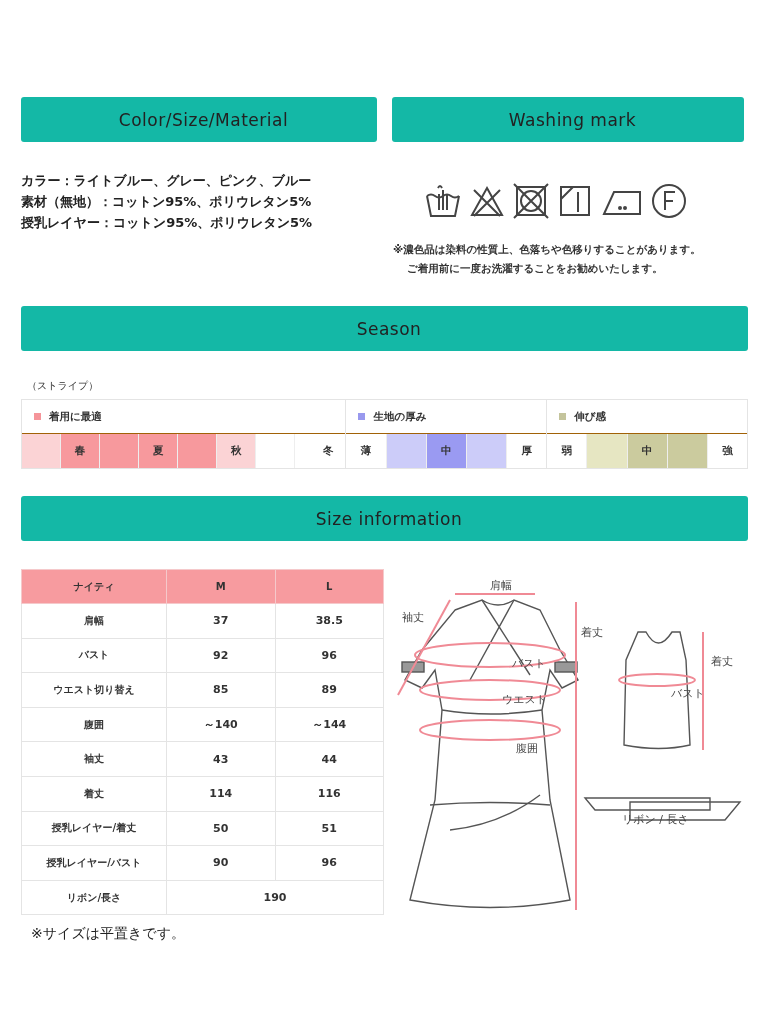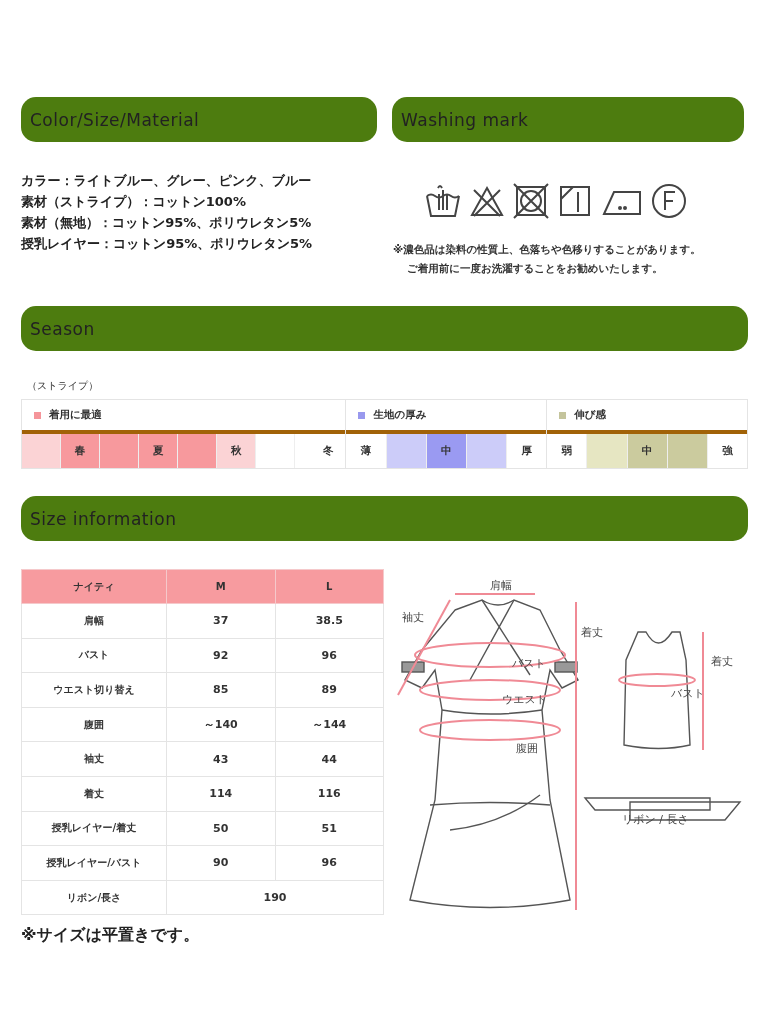--- a/index.html
+++ b/index.html
@@ -1,40 +1,40 @@
 <!DOCTYPE html>
 <html><head>
 <meta charset="utf-8">
 <style>
   * { box-sizing: border-box; margin: 0; padding: 0; }
   body { width: 768px; height: 1024px; background: #ffffff; font-family: "DejaVu Sans", sans-serif; color: #222; position: relative; overflow: hidden; }
-  .hbar { position: absolute; background: #4d7c0f; border-radius: 15px; color: #222; font-size: 17px; letter-spacing: 0.5px; padding-left: 9px; display: flex; align-items: center; }
+  .hbar { position: absolute; background: #14b8a6; border-radius: 3px; color: #222; font-size: 17px; letter-spacing: 0.5px; padding-left: 9px; display: flex; align-items: center; justify-content: center; }
   #h-csm { left: 21px; top: 97px; width: 356px; height: 45px; }
   #h-wash { left: 392px; top: 97px; width: 352px; height: 45px; }
   #h-season { left: 21px; top: 306px; width: 727px; height: 45px; }
   #h-size { left: 21px; top: 496px; width: 727px; height: 45px; }
   .mat { position: absolute; left: 21px; top: 170px; font-size: 13px; font-weight: bold; line-height: 21px; color: #222; }
   .wash-icons { position: absolute; left: 424px; top: 182px; display: flex; gap: 6px; align-items: center; }
   .wash-icons svg { display: block; }
   .wash-note { position: absolute; left: 393px; top: 240px; font-size: 10.5px; font-weight: bold; line-height: 19px; color: #333; }
   .wash-note .l2 { padding-left: 14px; }
   .stripe-label { position: absolute; left: 27px; top: 379px; font-size: 10px; color: #333; }
   .season-tbl { position: absolute; left: 21px; top: 399px; width: 727px; height: 70px; border: 1px solid #e4e4e4; display: flex; }
   .sgroup { flex: 1; display: flex; flex-direction: column; border-right: 1px solid #e4e4e4; }
   .sgroup:last-child { border-right: none; }
-  .sg-head { height: 34px; border-bottom: 4px solid #a16207; display: flex; align-items: center; padding-left: 12px; font-size: 10.5px; font-weight: bold; color: #333; }
+  .sg-head { height: 34px; border-bottom: 1px solid #a16207; display: flex; align-items: center; padding-left: 12px; font-size: 10.5px; font-weight: bold; color: #333; }
   .sq { width: 7px; height: 7px; display: inline-block; margin-right: 8px; }
   .sg-cells { flex: 1; display: flex; }
   .sg-cell { flex: 1; display: flex; align-items: center; justify-content: center; font-size: 10.5px; font-weight: bold; color: #333; border-right: 1px solid #eee; }
   .sg-cell:last-child { border-right: none; }
   .size-tbl { position: absolute; left: 21px; top: 569px; width: 363px; border-collapse: collapse; }
   .size-tbl th, .size-tbl td { border: 1px solid #e4e4e4; height: 34.6px; text-align: center; font-size: 11px; font-weight: bold; color: #333; }
   .size-tbl th { background: #f79b9f; border-color: #f5c9cb; font-size: 10px; height: 34px; }
   .size-tbl td:first-child, .size-tbl th:first-child { width: 145px; font-size: 10px; }
-  .size-note { position: absolute; left: 21px; top: 925px; font-size: 16px; font-weight: bold; color: #222; }
+  .size-note { position: absolute; left: 31px; top: 925px; font-size: 14px; font-weight: normal; color: #222; }
   .illus { position: absolute; left: 390px; top: 570px; width: 378px; height: 360px; }
   .illus .lbl { position: absolute; font-size: 11px; color: #444; }
 </style>
 </head>
 <body>
 
 <div class="hbar" id="h-csm">
     <span>Color/Size/Material</span>
   </div>
 <div class="hbar" id="h-wash">
@@ -42,21 +42,20 @@
   </div>
 <div class="hbar" id="h-season">
     <span>Season</span>
   </div>
 <div class="hbar" id="h-size">
     <span>Size information</span>
   </div>
 
 <div class="mat">
   <div>カラー：ライトブルー、グレー、ピンク、ブルー</div>
-  <div>素材（ストライプ）：コットン100%</div>
   <div>素材（無地）：コットン95%、ポリウレタン5%</div>
   <div>授乳レイヤー：コットン95%、ポリウレタン5%</div>
 </div>
 
 <div class="wash-icons">
   <svg width="38" height="38" viewBox="0 0 38 38" fill="none" stroke="#444" stroke-width="2">
       <path d="M3 14 L7 34 H31 L35 14"></path>
       <path d="M3 14 q4 -3 8 0 q4 3 8 0 q4 -3 8 0 q4 3 8 0"></path>
       <path d="M15 28 V12 M19 28 V8 M23 28 V12 M14 6 q2 -4 4 0"></path>
     </svg>

